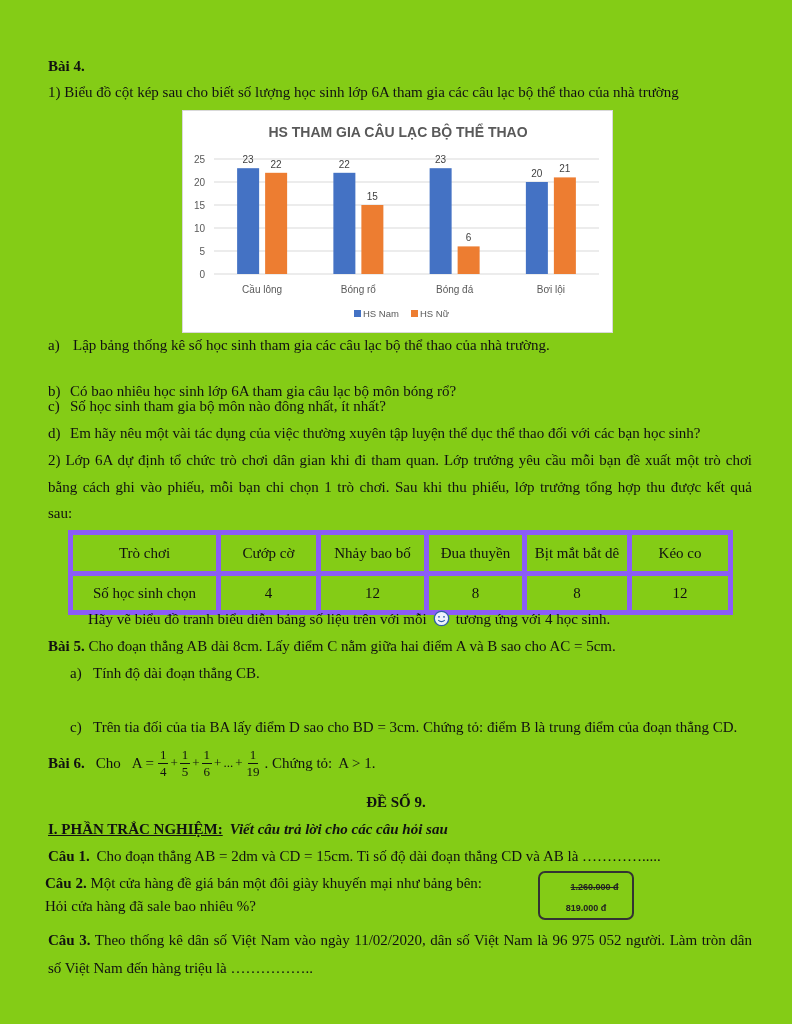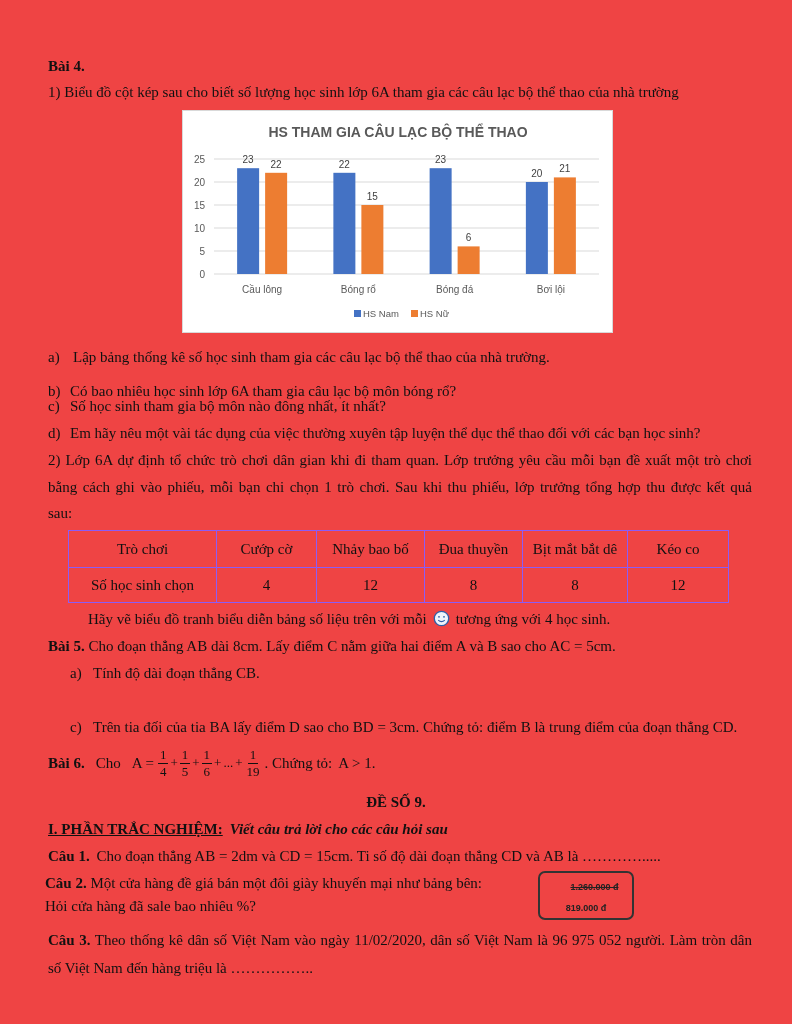--- a/index.html
+++ b/index.html
@@ -1,18 +1,18 @@
 <!DOCTYPE html>
 <html><head>
 <meta charset="utf-8">
 <style>
   html, body { margin: 0; padding: 0; background: #ffffff; }
   #page {
     position: relative; width: 792px; height: 1024px; overflow: hidden;
-    background: #ef4444; color: #111111;
+    background: #84cc16; color: #111111;
     font-family: "Liberation Serif", "DejaVu Serif", serif; font-size: 15px;
   }
   .ln { position: absolute; white-space: nowrap; line-height: 18px; }
   .b { font-weight: bold; }
   .bi { font-weight: bold; font-style: italic; }
   .u { text-decoration: underline; text-align: center; }
   .just { text-align: justify; text-align-last: justify; white-space: normal; }
   .lbl { display: inline-block; }
 
   
@@ -28,21 +28,21 @@
   .cat { font-size: 10px; fill: #595959; }
   .leg { font-size: 9.5px; fill: #595959; }
 
   
   #games-table {
     position: absolute; left: 68px; top: 530px; width: 660px;
     border-collapse: collapse; table-layout: fixed;
     font-family: "Liberation Serif", "DejaVu Serif", serif; font-size: 15px;
   }
   #games-table td {
-    border: 1px solid #8b5cf6; text-align: center; vertical-align: middle;
+    border: 5px solid #8b5cf6; text-align: center; vertical-align: middle;
     padding: 0; white-space: nowrap;
   }
   #games-table tr.r1 td { height: 36px; }
   #games-table tr.r2 td { height: 34px; }
 
   
   .smiley { display: inline-block; width: 17px; height: 17px; vertical-align: -3px; margin: 0 6px; }
 
   
   .row { display: flex; align-items: center; }
@@ -105,21 +105,21 @@
         <rect x="370.875" y="66.4" width="22" height="96.6" fill="#ED7D31"></rect>
         <text x="381.875" y="61.400000000000006" text-anchor="middle" class="dlabel">21</text>
         <text x="367.875" y="182" text-anchor="middle" class="cat">Bơi lội</text>
         <rect x="171" y="199" width="7" height="7" fill="#4472C4"></rect>
         <text x="180" y="206" class="leg">HS Nam</text>
         <rect x="228" y="199" width="7" height="7" fill="#ED7D31"></rect>
         <text x="237" y="206" class="leg">HS Nữ</text>
       </svg>
   </div>
 
-  <div class="ln" style="left:48px;top:348px;">
+  <div class="ln" style="left:48px;top:336px;">
     <span class="lbl" style="width:25px;">a)</span><span>Lập bảng thống kê số học sinh tham gia các câu lạc bộ thể thao của nhà trường.</span>
   </div>
   <div class="ln" style="left:48px;top:382px;">
     <span class="lbl" style="width:22px;">b)</span><span>Có bao nhiêu học sinh lớp 6A tham gia câu lạc bộ môn bóng rổ?</span>
   </div>
   <div class="ln" style="left:48px;top:397px;">
     <span class="lbl" style="width:22px;">c)</span><span>Số học sinh tham gia bộ môn nào đông nhất, ít nhất?</span>
   </div>
   <div class="ln" style="left:48px;top:424px;">
     <span class="lbl" style="width:22px;">d)</span><span>Em hãy nêu một vài tác dụng của việc thường xuyên tập luyện thể dục thể thao đối với các bạn học sinh?</span>

